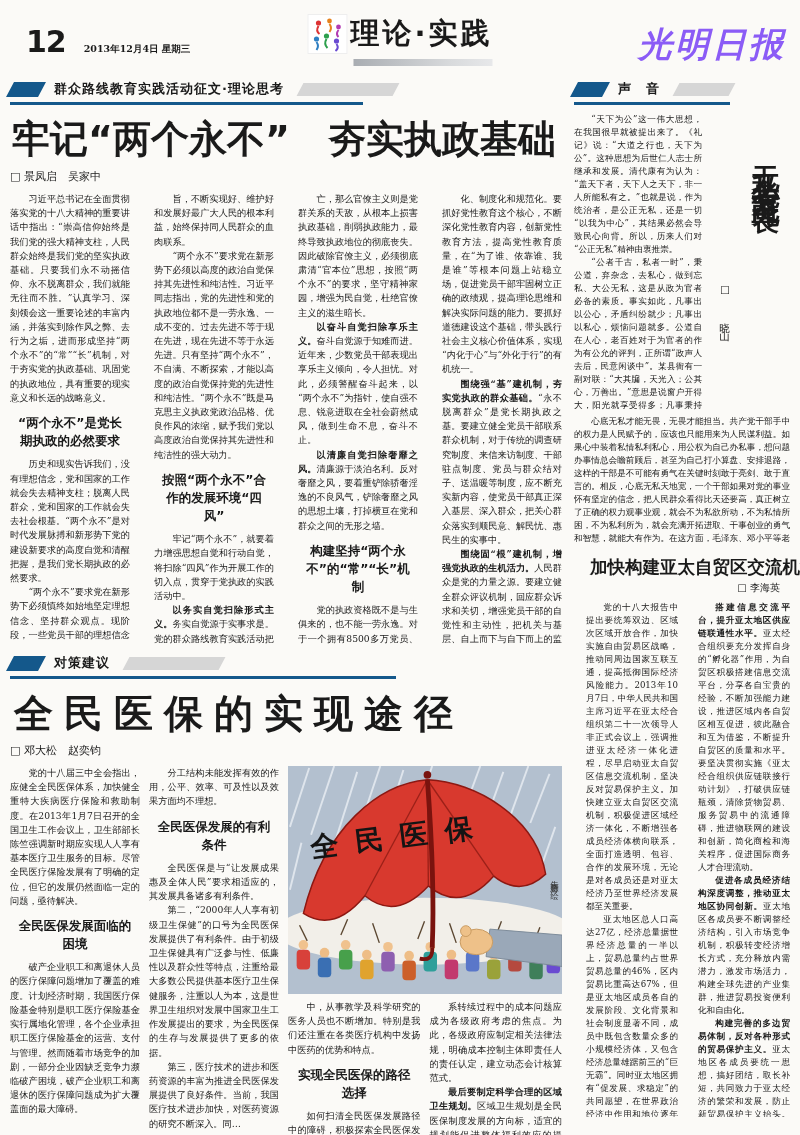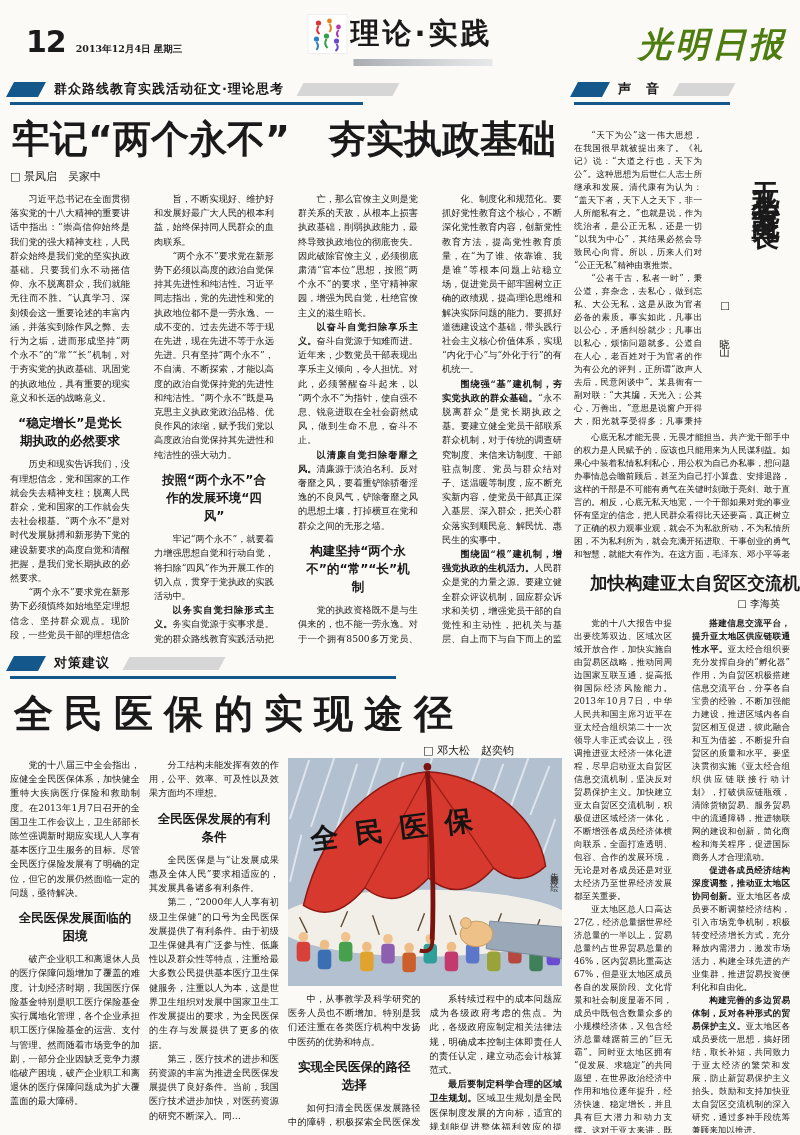--- a/index.html
+++ b/index.html
@@ -3,28 +3,28 @@
 <meta charset="utf-8">
 <style>
   html,body{margin:0;padding:0;}
   body{width:800px;height:1135px;background:#fbfaf7;color:#1a1a1a;overflow:hidden;
        font-family:"DejaVu Serif","Liberation Serif",serif;}
   .page{padding:6px 10px 0 10px;position:relative;}
   
   .hdr{position:relative;height:70px;}
   .hdr-left{position:absolute;left:16px;top:18px;display:flex;align-items:baseline;}
   .pagenum{font-family:"DejaVu Sans","Liberation Sans",sans-serif;font-size:30px;font-weight:700;letter-spacing:-1px;}
-  .pagedate{font-size:9.5px;margin-left:10px;font-weight:700;}
+  .pagedate{font-size:9.5px;margin-left:18px;font-weight:700;}
   .hdr-center{position:absolute;left:50%;transform:translateX(-50%);top:8px;text-align:center;}
   .hdr-center-row{display:flex;align-items:center;gap:3px;}
   .sec-logo{width:38px;height:38px;background:#fff;border:1px solid #eee;}
   .sec-title{font-family:"DejaVu Sans","Liberation Sans",sans-serif;font-size:29px;font-weight:900;letter-spacing:3px;white-space:nowrap;}
   .sec-bar{height:7px;background:linear-gradient(90deg,#a9adb2,#d8dadc 70%,#e7e8ea);margin-top:5px;margin-left:46px;}
   .masthead{position:absolute;right:4px;top:16px;font-size:34px;font-weight:700;font-style:italic;
-            color:#4d7c0f;font-family:"DejaVu Serif","Liberation Serif",serif;letter-spacing:3px;white-space:nowrap;}
+            color:#8b5cf6;font-family:"DejaVu Serif","Liberation Serif",serif;letter-spacing:3px;white-space:nowrap;}
   
   .kicker{display:flex;align-items:center;border-bottom:3px solid #14588b;padding-bottom:4px;margin-top:4px;}
   .kicker .flag{width:32px;height:15px;background:#14588b;transform:skewX(-28deg);margin-right:12px;flex:none;}
   .kicker .klabel{font-family:"DejaVu Sans","Liberation Sans",sans-serif;font-size:13px;font-weight:700;letter-spacing:1px;white-space:nowrap;}
   .kicker .tail{width:96px;height:13px;background:#d6d6d6;transform:skewX(-28deg);margin-left:16px;flex:none;}
   
   .para{font-size:9.2px;line-height:14.2px;margin:0;text-indent:2em;text-align:justify;color:#191919;}
   .para.author{font-weight:700;}
   .lead{font-weight:700;}
   .sub{font-family:"DejaVu Sans","Liberation Sans",sans-serif;font-size:12.5px;font-weight:800;
@@ -33,39 +33,39 @@
   .content{display:flex;gap:12px;}
   .left-stack{width:552px;flex:none;}
   .right-stack{flex:1;min-width:0;}
   
   .main-headline{font-family:"DejaVu Sans","Liberation Sans",sans-serif;font-size:38px;font-weight:900;
                  letter-spacing:0;margin:9px 0 0 2px;white-space:nowrap;}
   .byline{text-align:left;font-size:11px;margin:4px 30px 8px 0;}
   .main-body{display:flex;gap:24px;height:452px;overflow:hidden;}
   .main-body .col{flex:1;min-width:0;}
   
-  .voice-top{display:flex;gap:4px;height:298px;overflow:hidden;margin-top:24px;}
+  .voice-top{display:flex;gap:4px;height:298px;overflow:hidden;margin-top:8px;}
   .voice-left{flex:1;min-width:0;}
   .voice-left .para,.voice-bottom .para{font-size:8.6px;line-height:13px;}
   .voice-right{width:84px;flex:none;position:relative;}
   .voice-headline{writing-mode:vertical-rl;font-family:"DejaVu Sans","Liberation Sans",sans-serif;
                   font-size:28px;font-weight:900;letter-spacing:7px;position:absolute;right:6px;top:30px;}
   .voice-byline{writing-mode:vertical-rl;font-size:10.5px;letter-spacing:8px;position:absolute;right:58px;top:170px;}
   .voice-bottom{height:128px;overflow:hidden;margin-top:4px;}
   
   .apec-headline{font-family:"DejaVu Serif","Liberation Serif",serif;font-size:17.5px;font-weight:900;
                  text-align:center;margin:12px 0 2px 16px;white-space:nowrap;}
   .apec-byline{text-align:right;font-size:10px;margin:2px 10px 6px 0;}
-  .apec-body{display:flex;gap:20px;height:516px;overflow:hidden;}
+  .apec-body{display:flex;gap:20px;height:516px;overflow:hidden;margin-left:12px;}
   .apec-body .col{flex:1;min-width:0;}
   .apec-body .para{font-size:8.6px;line-height:13px;}
   
   .med-headline{font-family:"DejaVu Sans","Liberation Sans",sans-serif;font-size:39px;font-weight:900;
                 letter-spacing:11px;margin:8px 0 0 4px;white-space:nowrap;}
-  .med-byline{text-align:right;font-size:11px;margin:2px 48px 0 0;}
+  .med-byline{text-align:left;font-size:11px;margin:2px 48px 8px 0;}
   .med-body{display:flex;gap:9px;height:372px;overflow:hidden;}
   .med-col{flex:0 0 130px;min-width:0;}
   .med-right{flex:1;min-width:0;display:flex;flex-direction:column;}
   .illus{height:228px;position:relative;flex:none;margin-bottom:6px;}
   .illus svg{display:block;}
   .illus-label{position:absolute;left:22px;top:52px;transform:rotate(-7deg);
                font-family:"DejaVu Sans","Liberation Sans",sans-serif;font-size:28px;font-weight:900;
                letter-spacing:17px;color:#141414;white-space:nowrap;}
   .illus-credit{position:absolute;right:1px;top:108px;writing-mode:vertical-rl;font-size:8.5px;color:#333;letter-spacing:2px;}
   .cols34{display:flex;gap:9px;flex:1;overflow:hidden;}
@@ -114,21 +114,21 @@
         <div class="kicker" style="width:64%;">
           <span class="flag"></span>
           <span class="klabel">群众路线教育实践活动征文·理论思考</span>
           <span class="tail"></span>
         </div>
         <h1 class="main-headline">牢记“两个永不”　夯实执政基础</h1>
         <div class="byline">□ 景凤启　吴家中</div>
         <div class="main-body">
           <div class="col">
               <p class="para">习近平总书记在全面贯彻落实党的十八大精神的重要讲话中指出：“崇高信仰始终是我们党的强大精神支柱，人民群众始终是我们党的坚实执政基础。只要我们永不动摇信仰、永不脱离群众，我们就能无往而不胜。”认真学习、深刻领会这一重要论述的丰富内涵，并落实到除作风之弊、去行为之垢，进而形成坚持“两个永不”的“常”“长”机制，对于夯实党的执政基础、巩固党的执政地位，具有重要的现实意义和长远的战略意义。</p>
-              <h4 class="sub">“稳定增长”是党长期执政的必然要求</h4>
+              <h4 class="sub">“两个永不”是党长期执政的必然要求</h4>
               <p class="para">历史和现实告诉我们，没有理想信念，党和国家的工作就会失去精神支柱；脱离人民群众，党和国家的工作就会失去社会根基。“两个永不”是对时代发展脉搏和新形势下党的建设新要求的高度自觉和清醒把握，是我们党长期执政的必然要求。</p>
               <p class="para">“两个永不”要求党在新形势下必须慎终如始地坚定理想信念、坚持群众观点。现阶段，一些党员干部的理想信念发生动摇。为此，习近平同志提出“两个永不”时，前面冠以“两个始终”，强调坚定理想信念、坚持群众观点的连续性和长远性。古人云：“慎终如始，则无败事。”永远牢记“两个永不”，坚持做到“两个永不”，我们党才能始终立于不败之地。</p>
             </div>
           <div class="col">
               <p class="para">旨，不断实现好、维护好和发展好最广大人民的根本利益，始终保持同人民群众的血肉联系。</p>
               <p class="para">“两个永不”要求党在新形势下必须以高度的政治自觉保持其先进性和纯洁性。习近平同志指出，党的先进性和党的执政地位都不是一劳永逸、一成不变的。过去先进不等于现在先进，现在先进不等于永远先进。只有坚持“两个永不”，不自满、不断探索，才能以高度的政治自觉保持党的先进性和纯洁性。“两个永不”既是马克思主义执政党政治品格、优良作风的浓缩，赋予我们党以高度政治自觉保持其先进性和纯洁性的强大动力。</p>
               <h4 class="sub">按照“两个永不”合作的发展环境“四风”</h4>
               <p class="para">牢记“两个永不”，就要着力增强思想自觉和行动自觉，将扫除“四风”作为开展工作的切入点，贯穿于党执政的实践活动中。</p>
               <p class="para"><strong class="lead">以务实自觉扫除形式主义。</strong>务实自觉源于实事求是。党的群众路线教育实践活动把“务实”作为除弊去垢的最科学方法论，不仅体现了高度自觉，也抓住了扫除形式主义的要害。</p>
             </div>

